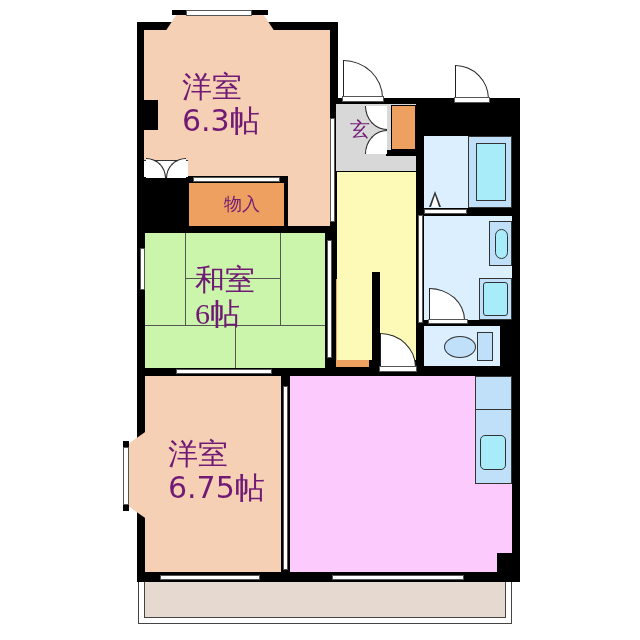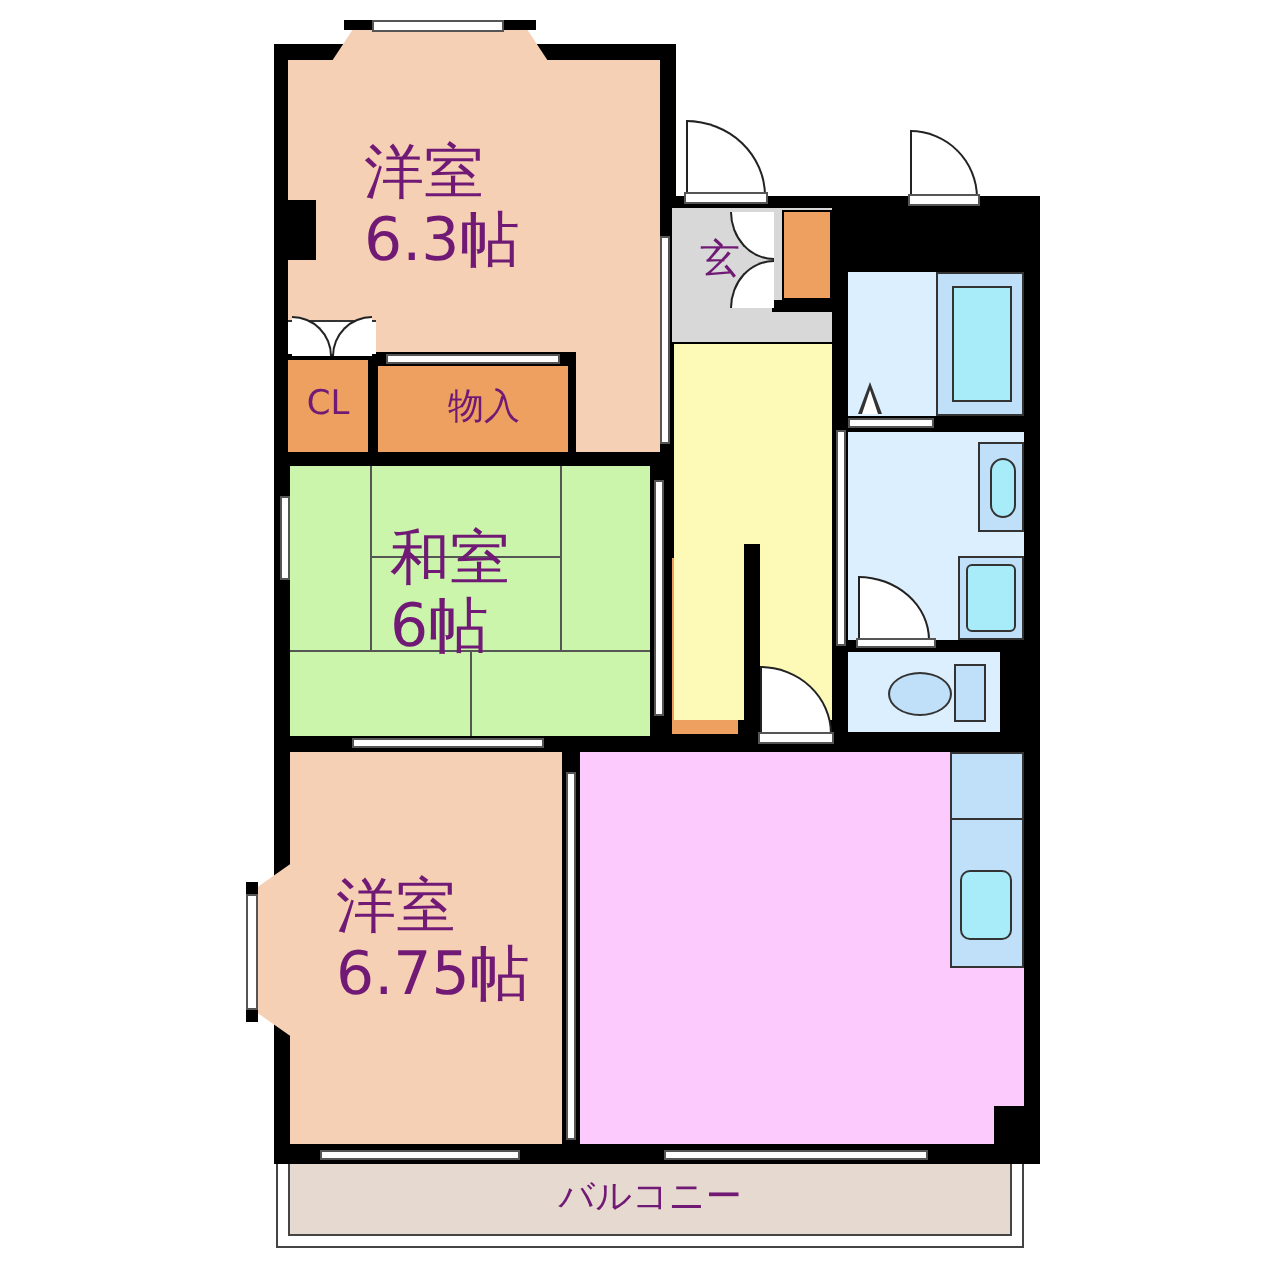--- a/index.html
+++ b/index.html
@@ -12,21 +12,20 @@
   .door-arc { position:absolute; border:1.5px solid #222; background:#fff; box-sizing:border-box; }
   .tatami-line { position:absolute; background:#555; }
 </style>
 </head>
 <body>
 
 <div class="abs" style="left:0;top:0;width:640px;height:640px;">
 
   <div class="abs" style="left:138px;top:580px;width:374px;height:44px;border:1.5px solid #444;background:#fff;">
     <div class="abs" style="left:5px;top:0;right:5px;bottom:5px;background:#e6d9cf;border:1px solid #444;"></div>
-    <div class="room-label" style="left:0;right:0;top:8px;text-align:center;font-size:18px;">バルコニー</div>
   </div>
 
   <div class="abs wall" style="left:137px;top:22px;width:201px;height:211px;"></div>
 
   <div class="abs wall" style="left:330px;top:98px;width:190px;height:282px;"></div>
 
   <div class="abs wall" style="left:137px;top:226px;width:208px;height:152px;"></div>
 
   <div class="abs wall" style="left:137px;top:370px;width:383px;height:212px;"></div>
 
@@ -35,34 +34,31 @@
   <div class="abs" style="left:165px;top:12px;width:110px;height:20px;background:#f5d0b4;clip-path:polygon(12% 0,88% 0,100% 100%,0 100%);"></div>
   <div class="abs wall" style="left:172px;top:10px;width:96px;height:5px;"></div>
   <div class="abs win" style="left:186px;top:10px;width:66px;height:6px;"></div>
 
   <div class="abs wall" style="left:144px;top:100px;width:14px;height:30px;"></div>
 
   <div class="abs wall" style="left:144px;top:176px;width:144px;height:50px;"></div>
   <div class="abs" style="left:144px;top:160px;width:44px;height:17px;background:#fff;border-top:1px solid #333;"></div>
   <div class="door-arc" style="left:146px;top:158px;width:20px;height:20px;border-radius:0 100% 0 0;border-left:none;border-bottom:none;"></div>
   <div class="door-arc" style="left:166px;top:158px;width:20px;height:20px;border-radius:100% 0 0 0;border-right:none;border-bottom:none;"></div>
-  <div class="abs" style="left:144px;top:180px;width:40px;height:46px;background:#eda060;">
-    <div class="room-label" style="left:0;right:0;top:13px;text-align:center;font-size:17px;">CL</div>
-  </div>
   <div class="abs" style="left:189px;top:183px;width:95px;height:43px;background:#eda060;">
     <div class="room-label" style="left:0;right:0;top:11px;text-align:center;font-size:18px;margin-left:11px;">物入</div>
   </div>
   <div class="abs win" style="left:193px;top:177px;width:87px;height:5px;"></div>
 
   <div class="room-label" style="left:182px;top:70px;font-size:30px;">洋室
 6.3帖</div>
 
   <div class="abs win" style="left:330px;top:118px;width:5px;height:104px;"></div>
 
-  <div class="abs" style="left:145px;top:233px;width:180px;height:135px;background:#ccf5ac;">
+  <div class="abs" style="left:145px;top:233px;width:180px;height:135px;background:#ccf5ac;font-family:Liberation Serif, serif;">
     <div class="tatami-line" style="left:40px;top:0;width:1px;height:92px;"></div>
     <div class="tatami-line" style="left:135px;top:0;width:1px;height:92px;"></div>
     <div class="tatami-line" style="left:40px;top:45px;width:95px;height:1px;"></div>
     <div class="tatami-line" style="left:0;top:92px;width:180px;height:1px;"></div>
     <div class="tatami-line" style="left:90px;top:92px;width:1px;height:43px;"></div>
     <div class="room-label" style="left:50px;top:30px;font-size:30px;">和室
 6帖</div>
   </div>
   <div class="abs win" style="left:140px;top:248px;width:5px;height:42px;"></div>
   <div class="abs win" style="left:327px;top:240px;width:5px;height:118px;"></div>

